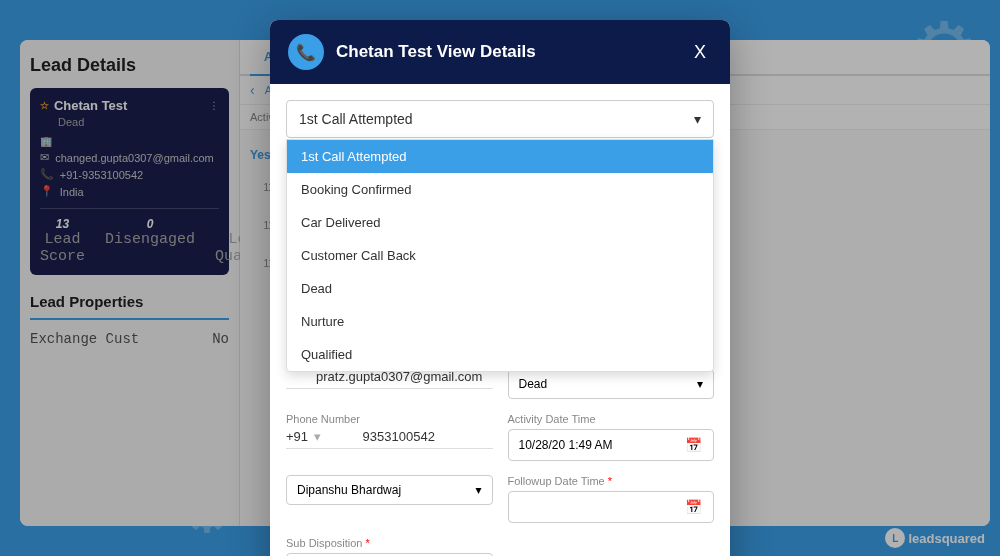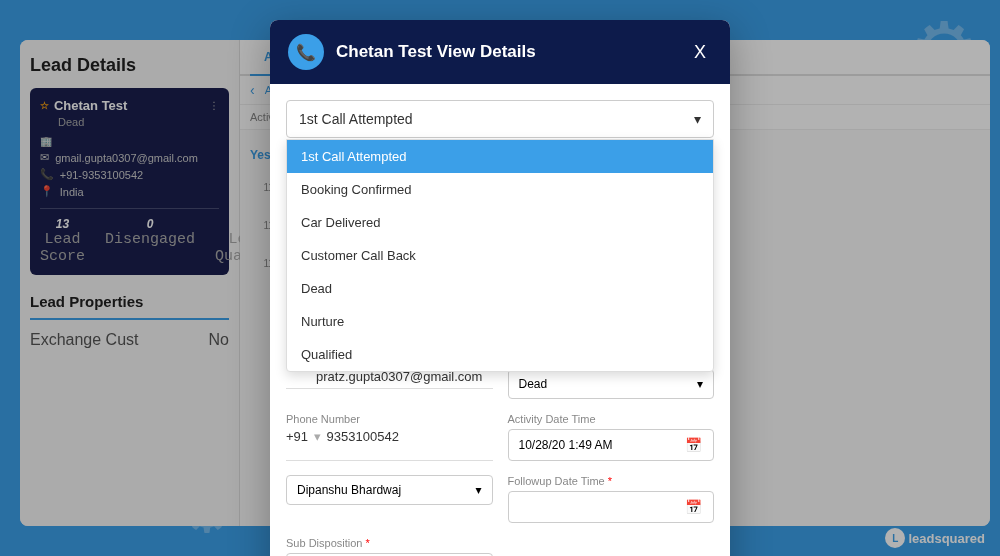--- a/index.html
+++ b/index.html
@@ -129,23 +129,24 @@
       font-weight: bold;
       color: #222;
       padding: 8px 0;
       border-bottom: 2px solid #3b9fe8;
       margin-bottom: 8px;
     }
 
     .property-row {
       display: flex;
       justify-content: space-between;
-      font-size: 16px;
+      font-size: 14px;
       color: #555;
       padding: 3px 0;
+      font-family: Liberation Mono, monospace;
     }
 
     
     .right-panel {
       flex: 1;
       display: flex;
       flex-direction: column;
       overflow: hidden;
     }
 
@@ -433,35 +434,36 @@
       display: flex;
       align-items: center;
       justify-content: space-between;
     }
 
     .phone-row {
       display: flex;
       align-items: center;
       gap: 6px;
       border-bottom: 1px solid #ddd;
-      padding-bottom: 16px;
+      padding-bottom: 4px;
     }
 
     .phone-prefix {
       color: #333;
       font-size: 13px;
     }
 
     .phone-sep {
       color: #aaa;
     }
 
     .phone-number {
       color: #333;
       font-size: 13px;
+      margin-left: 36px;
     }
 
     .calendar-icon {
       color: #888;
       font-size: 14px;
     }
 
     
     .watermark {
       position: absolute;
@@ -509,21 +511,21 @@
         </div>
         <span class="share-icon">⋮</span>
       </div>
       <div class="lead-status">Dead</div>
 
       <div class="lead-info-row">
         <span class="building-icon">🏢</span>
       </div>
       <div class="lead-info-row">
         <span>✉</span>
-        <span>gmail.gupta0307@gmail.com</span>
+        <span>changed.gupta0307@gmail.com</span>
       </div>
       <div class="lead-info-row">
         <span>📞</span>
         <span>+91-9353100542</span>
       </div>
       <div class="lead-info-row">
         <span>📍</span>
         <span>India</span>
       </div>
 

